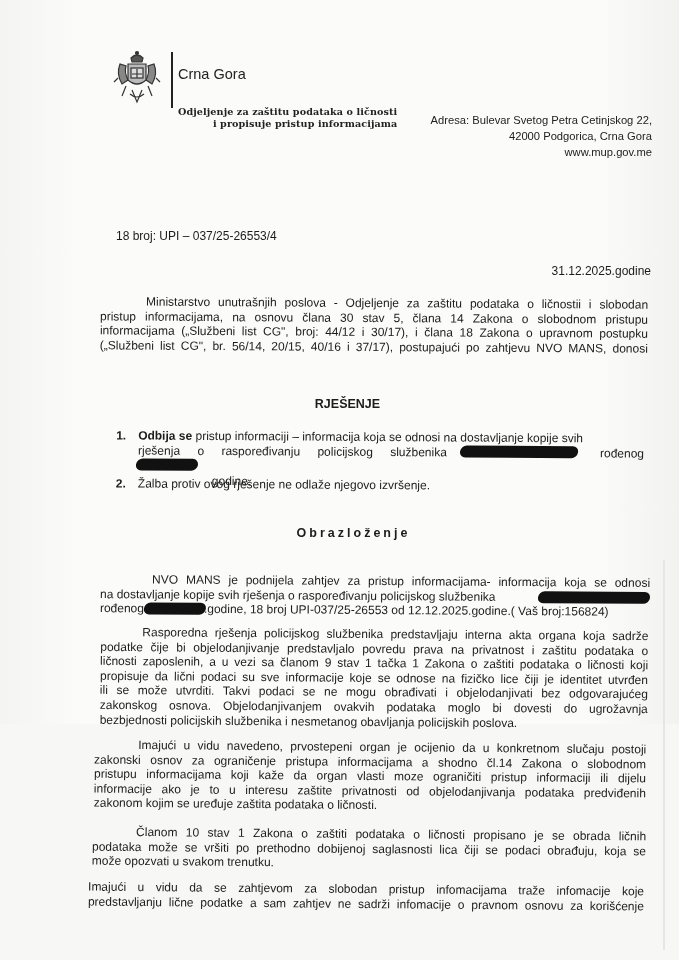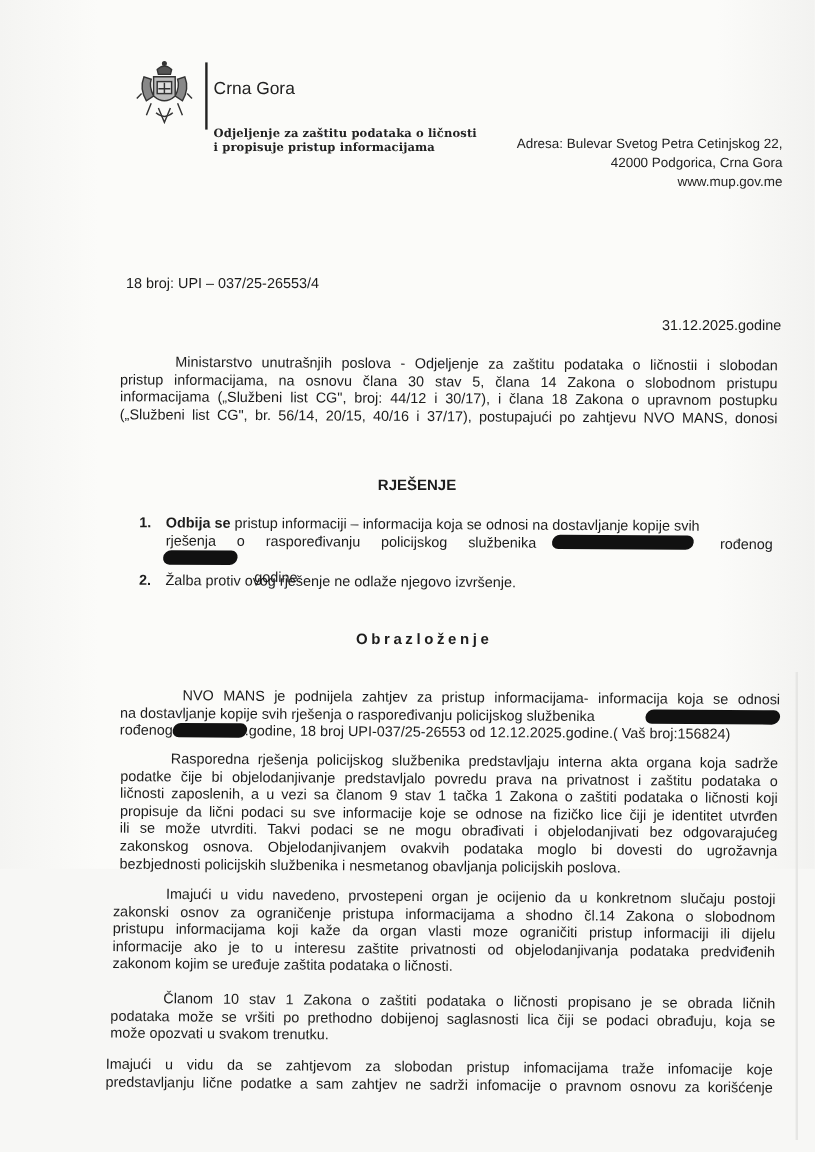--- a/index.html
+++ b/index.html
@@ -26,28 +26,28 @@
     position: absolute; left: 171px; top: 52px; width: 1.5px; height: 56px; background: #222;
   }
   .org-country {
     position: absolute; left: 178px; top: 66px; font-size: 14.5px; color: #222;
   }
   .org-ministry {
     position: absolute; left: 178px; top: 86px; font-size: 14.5px; color: #222;
   }
   .org-dept {
     position: absolute; left: 178px; top: 106px; font-family: "DejaVu Serif", serif; font-weight: bold;
-    font-size: 9.6px; line-height: 12px; color: #222; letter-spacing: 0.1px;
+    font-size: 9.6px; line-height: 12px; color: #222; letter-spacing: 0.1px; text-align: right;
   }
   .address {
     position: absolute; right: 27px; top: 112px; text-align: right;
     font-size: 11.2px; line-height: 16px; color: #222;
   }
   .ref-number {
-    position: absolute; left: 105px; top: 229px; font-size: 12px; text-align: right;
+    position: absolute; left: 116px; top: 229px; font-size: 12px; text-align: right;
   }
   .doc-date {
     position: absolute; right: 28px; top: 264px; font-size: 12px;
   }
   .para {
     position: absolute; left: 108px; width: 540px; font-size: 12px; line-height: 14.6px;
     text-align: justify; text-align-last: left;
   }
   .para .line { display: block; white-space: nowrap; text-align: justify; text-align-last: justify; }
   .para .line.last { text-align-last: left; }

